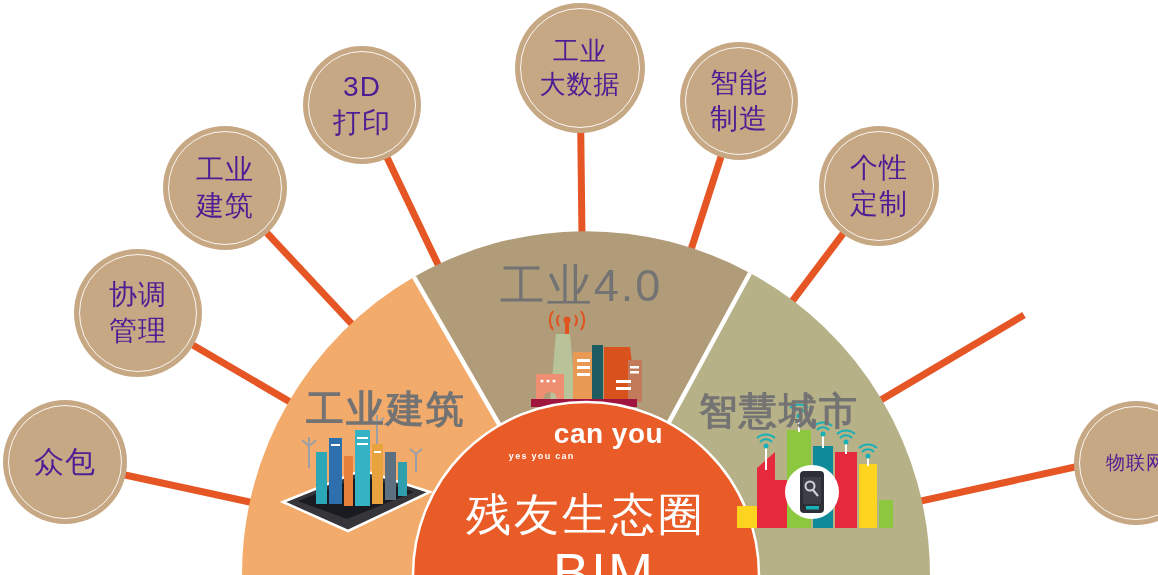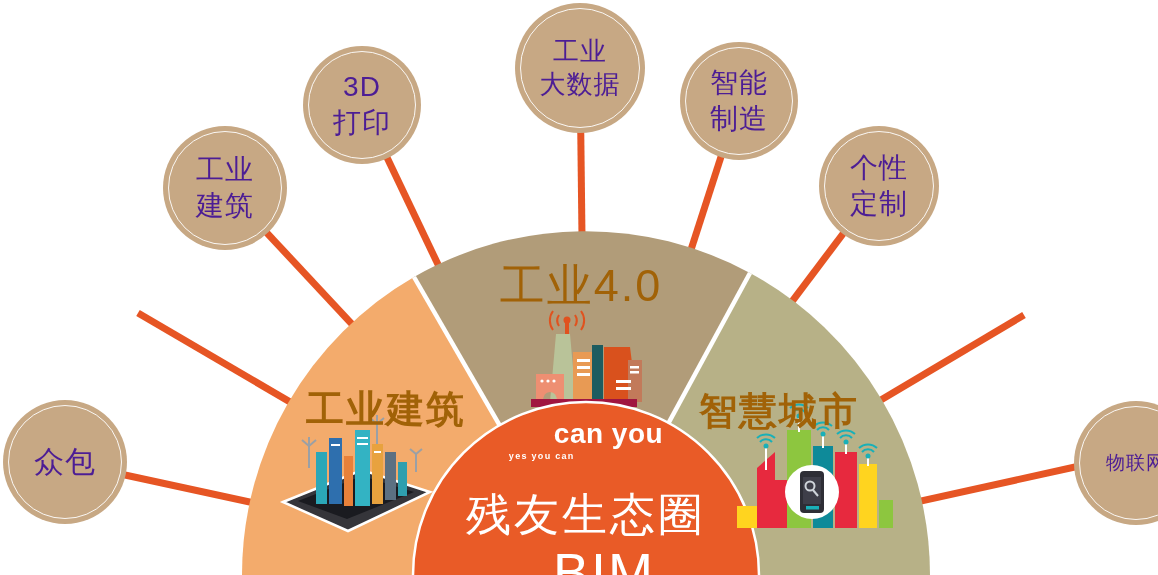--- a/index.html
+++ b/index.html
@@ -23,21 +23,21 @@
     display:flex;align-items:center;justify-content:center;
     color:#4c1d95;text-align:center;letter-spacing:1px;line-height:1.28;
   }
   .node::after{
     content:"";position:absolute;inset:5px;border:1.5px solid rgba(255,255,255,.9);
     border-radius:50%;pointer-events:none;
   }
   .node span{white-space:pre-line;display:block;}
   
   .sector-label{
-    position:absolute;width:240px;text-align:center;color:#a16207;
+    position:absolute;width:240px;text-align:center;color:#737373;
     font-weight:bold;font-size:38px;letter-spacing:2px;
   }
   .sector-label.mid{font-weight:300;font-size:45px;}
   
   .hub-text{
     position:absolute;left:416px;top:420px;width:340px;
     text-align:center;color:#fff;
   }
   .brand-wrap{display:inline-block;text-align:left;}
   .brand{font-size:28px;font-weight:800;letter-spacing:.5px;line-height:1;margin-left:45px;}
@@ -177,20 +177,24 @@
       <div class="brand">can you</div>
       <div class="brand-tagline">yes you can</div>
     </div>
     <div class="hub-line1">残友生态圈</div>
     <div class="hub-line2">BIM</div>
   </div>
 
   <div class="node" style="left:3px;top:400px;width:124px;height:124px;font-size:30px;">
     <span>众包</span>
     </div>
+  <div class="node" style="left:74px;top:249px;width:128px;height:128px;font-size:28px;">
+    <span>协调
+管理</span>
+    </div>
   <div class="node" style="left:163px;top:126px;width:124px;height:124px;font-size:28px;">
     <span>工业
 建筑</span>
     </div>
   <div class="node" style="left:303px;top:46px;width:118px;height:118px;font-size:28px;">
     <span>3D
 打印</span>
     </div>
   <div class="node" style="left:515px;top:3px;width:130px;height:130px;font-size:26px;">
     <span>工业

